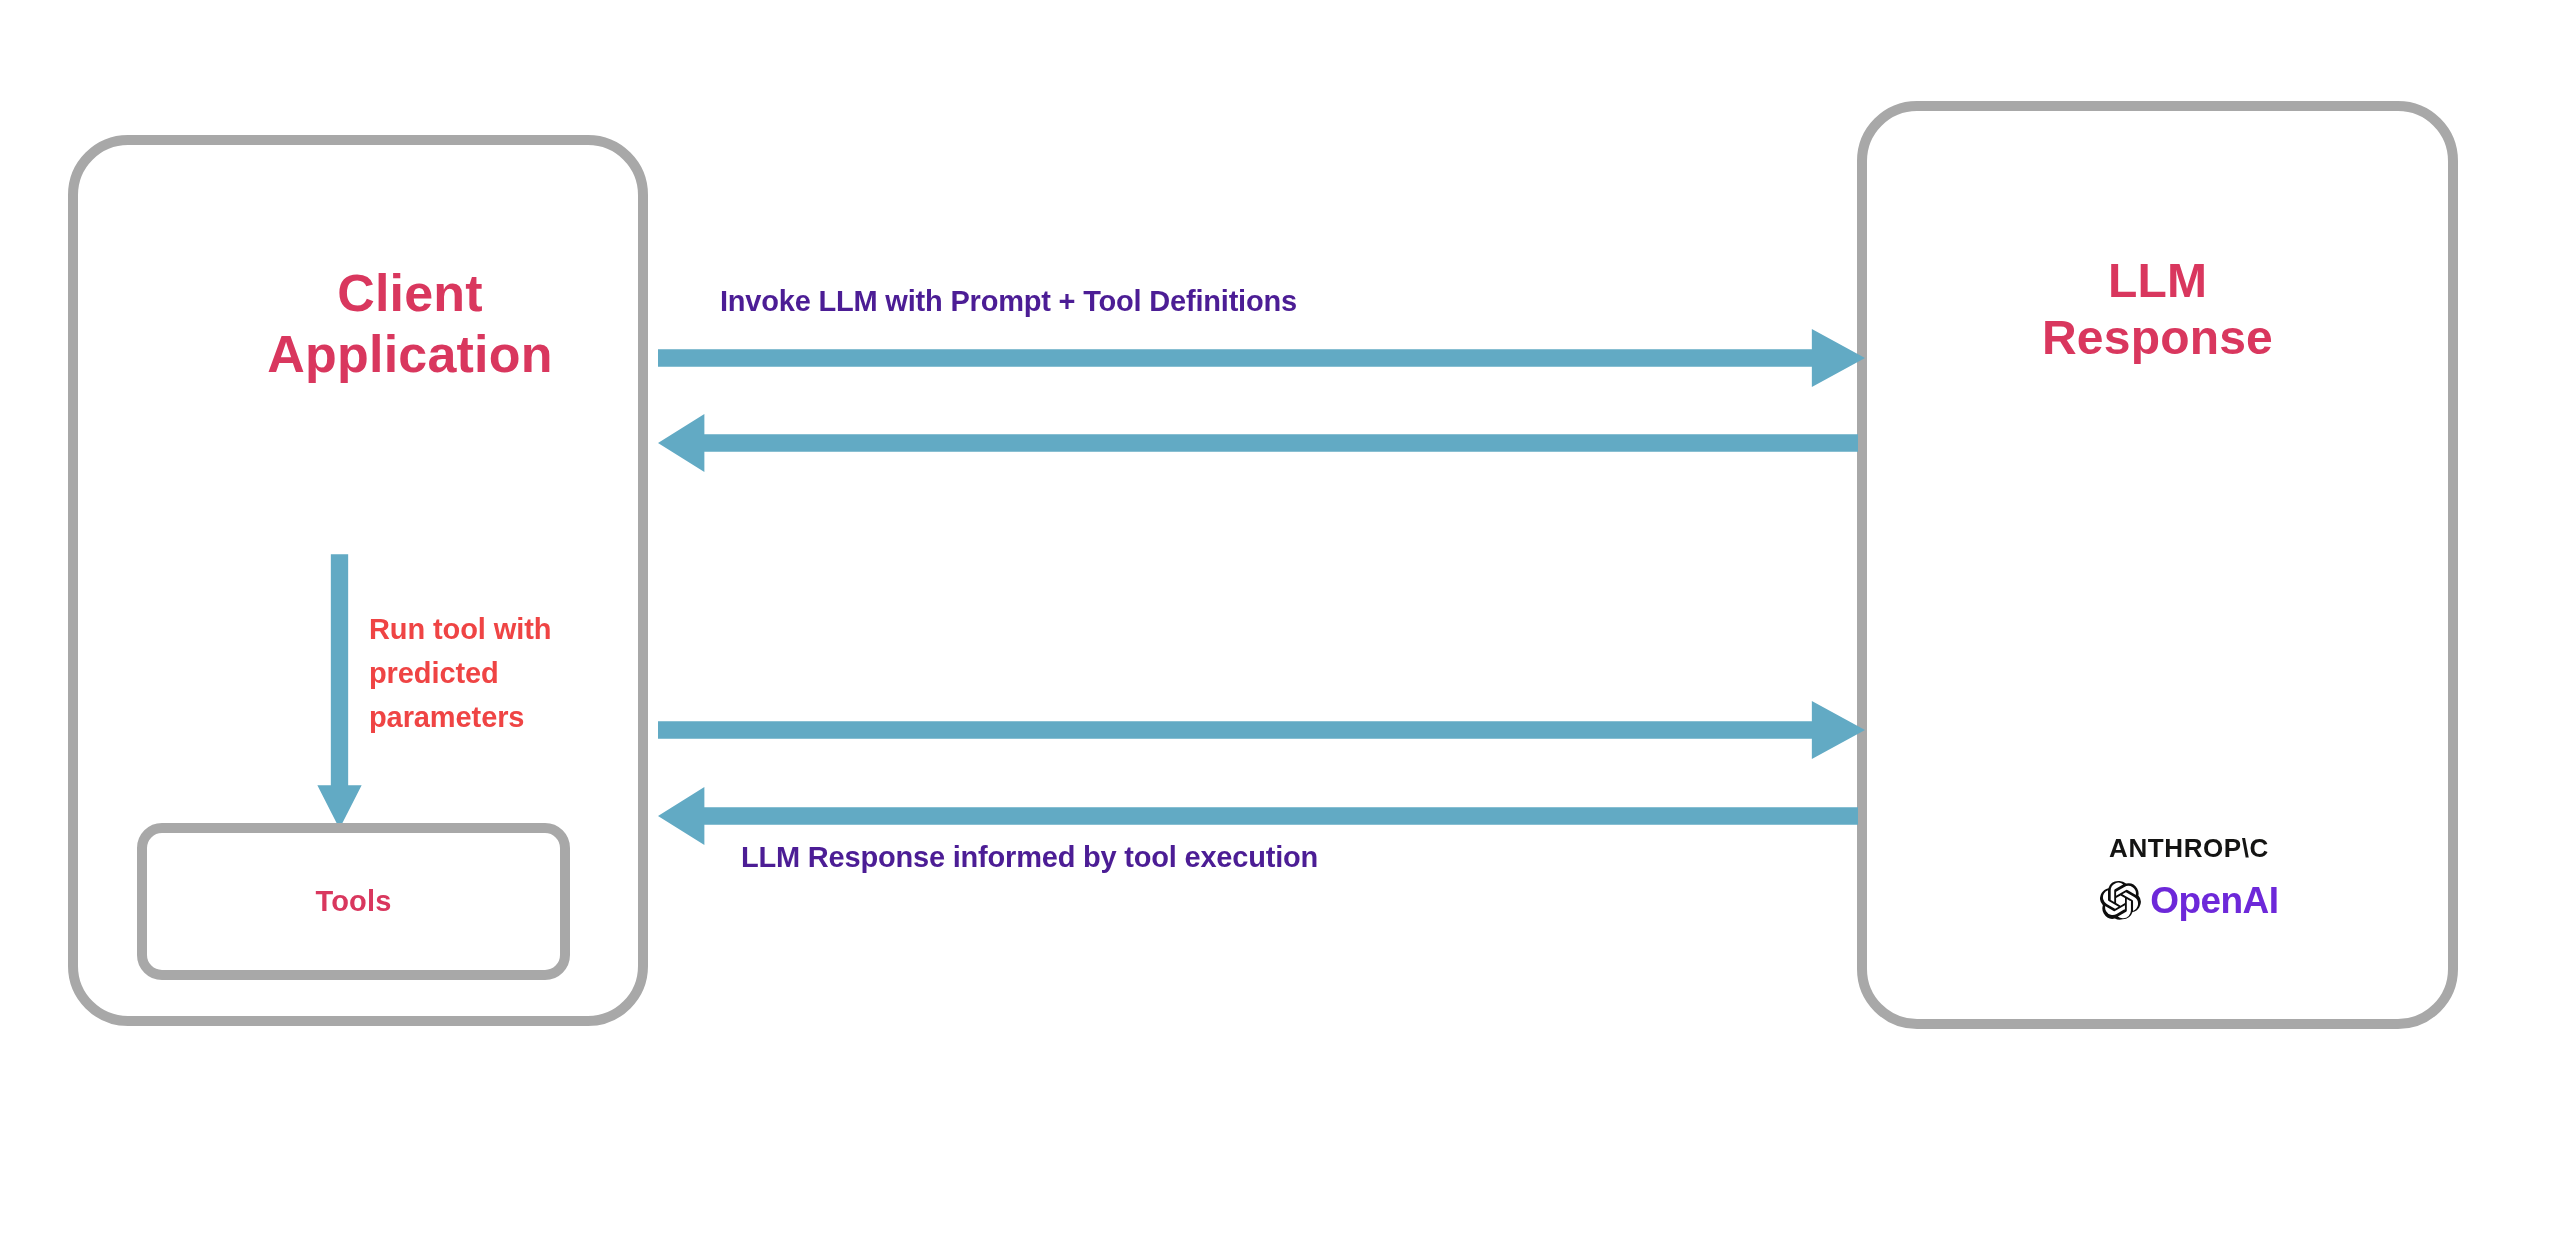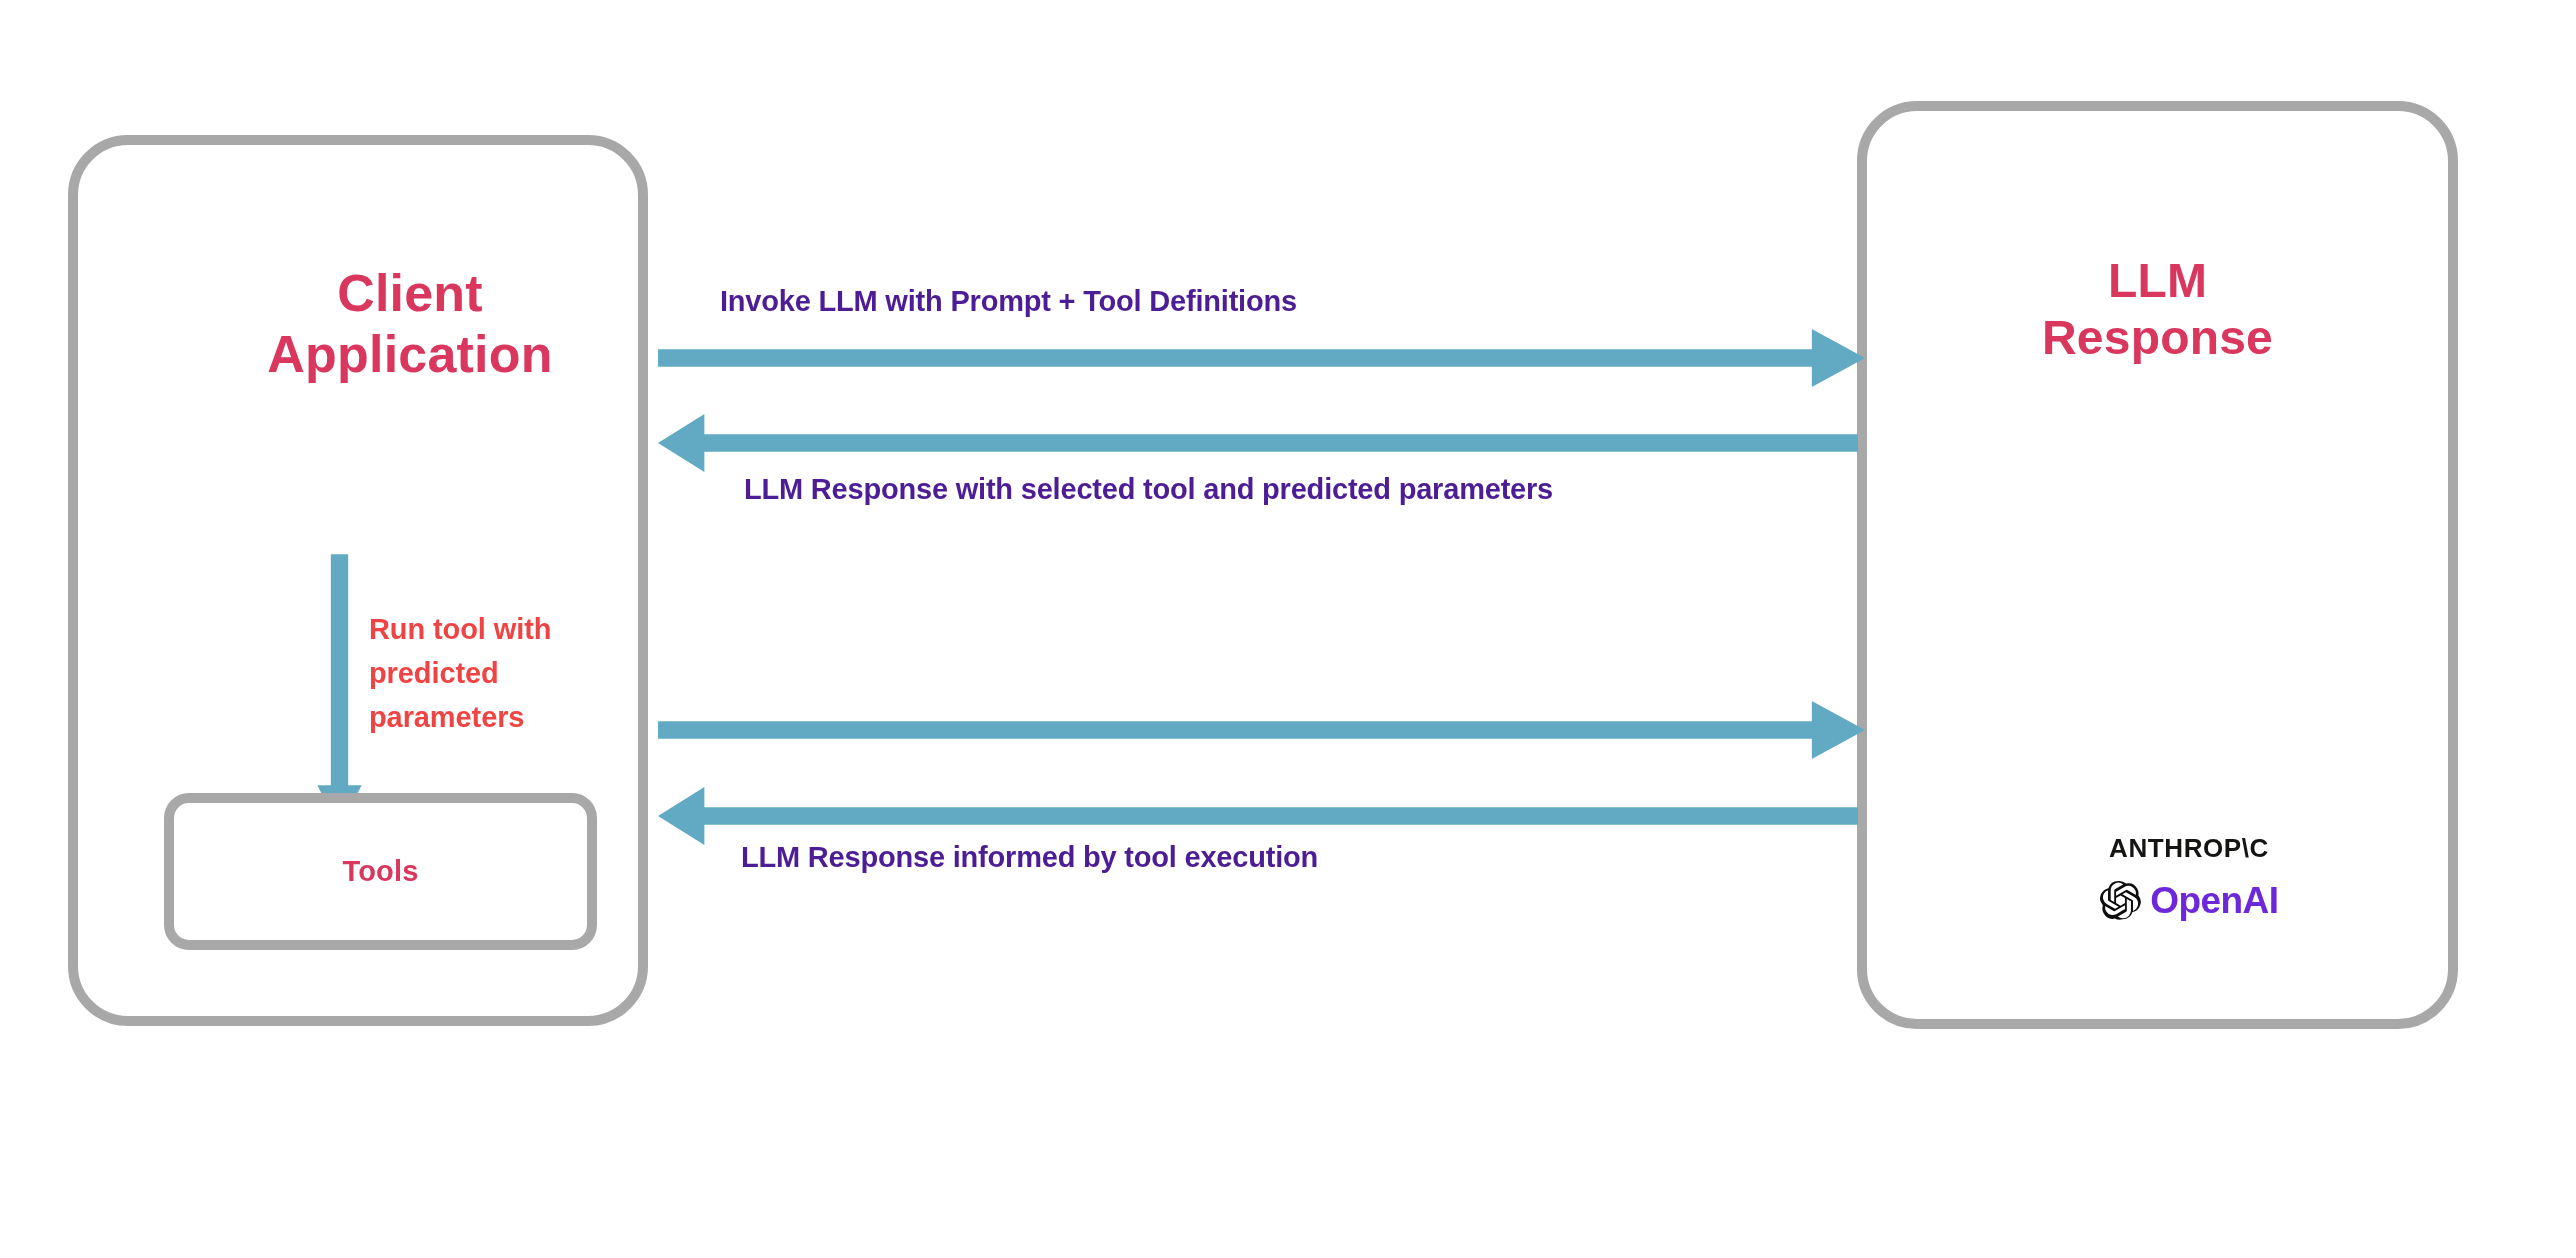--- a/index.html
+++ b/index.html
@@ -36,30 +36,29 @@
   #llm-box {
     left: 1857px;
     top: 101px;
     width: 601px;
     height: 928px;
   }
   #tools-box {
     position: absolute;
     box-sizing: border-box;
     left: 137px;
-    top: 793px;
+    top: 823px;
     width: 433px;
     height: 157px;
     border: 10.6px solid #a8a8a8;
     border-radius: 25px;
     background: #ffffff;
     display: flex;
     align-items: center;
     justify-content: center;
-    margin-left: 27px;
   }
 
   
   .node-title {
     position: absolute;
     color: #d9375e;
     font-weight: 700;
     text-align: center;
     line-height: 1.18;
     letter-spacing: 0.2px;
@@ -189,21 +188,20 @@
   </div>
 
   <svg id="arrow-h-1" class="arrow-svg" width="1207" height="58" viewBox="0 0 1249 60" aria-hidden="true">
     <polygon points="0,21 1194,21 1194,0 1249,30 1194,60 1194,39 0,39" fill="#62aac4"></polygon>
   </svg>
   <div id="label-invoke-1" class="arrow-label">Invoke LLM with Prompt + Tool Definitions</div>
 
   <svg id="arrow-h-2" class="arrow-svg" width="1200" height="58" viewBox="0 0 1242 60" aria-hidden="true">
     <polygon points="1242,21 48,21 48,0 0,30 48,60 48,39 1242,39" fill="#62aac4"></polygon>
   </svg>
-  <div id="label-response-1" class="arrow-label">LLM Response with selected tool and predicted parameters</div>
 
   <svg id="arrow-h-3" class="arrow-svg" width="1207" height="58" viewBox="0 0 1249 60" aria-hidden="true">
     <polygon points="0,21 1194,21 1194,0 1249,30 1194,60 1194,39 0,39" fill="#62aac4"></polygon>
   </svg>
 
   <svg id="arrow-h-4" class="arrow-svg" width="1200" height="58" viewBox="0 0 1242 60" aria-hidden="true">
     <polygon points="1242,21 48,21 48,0 0,30 48,60 48,39 1242,39" fill="#62aac4"></polygon>
   </svg>
   <div id="label-response-2" class="arrow-label">LLM Response informed by tool execution</div>
 

